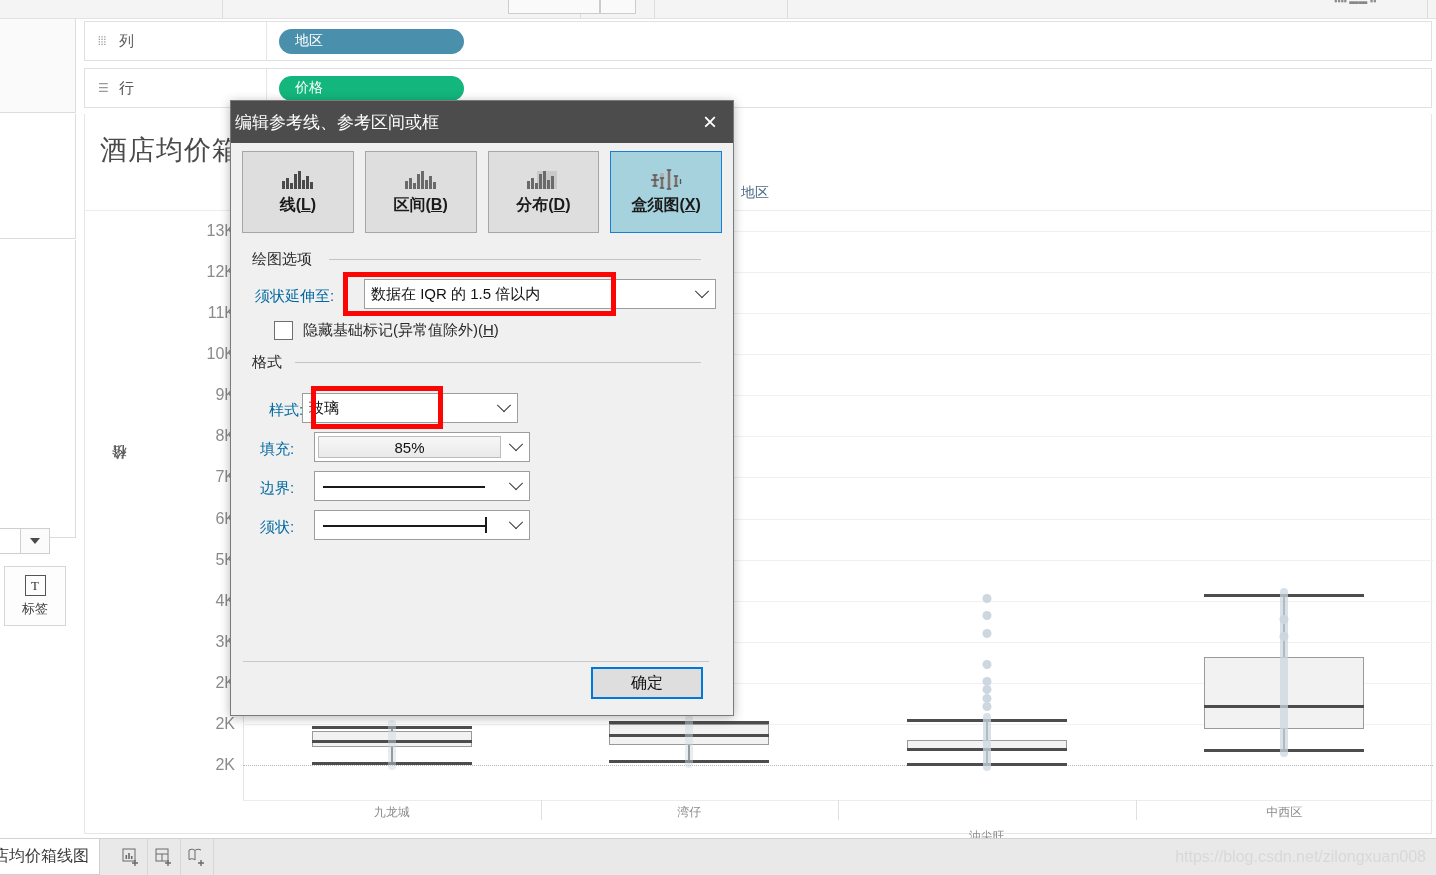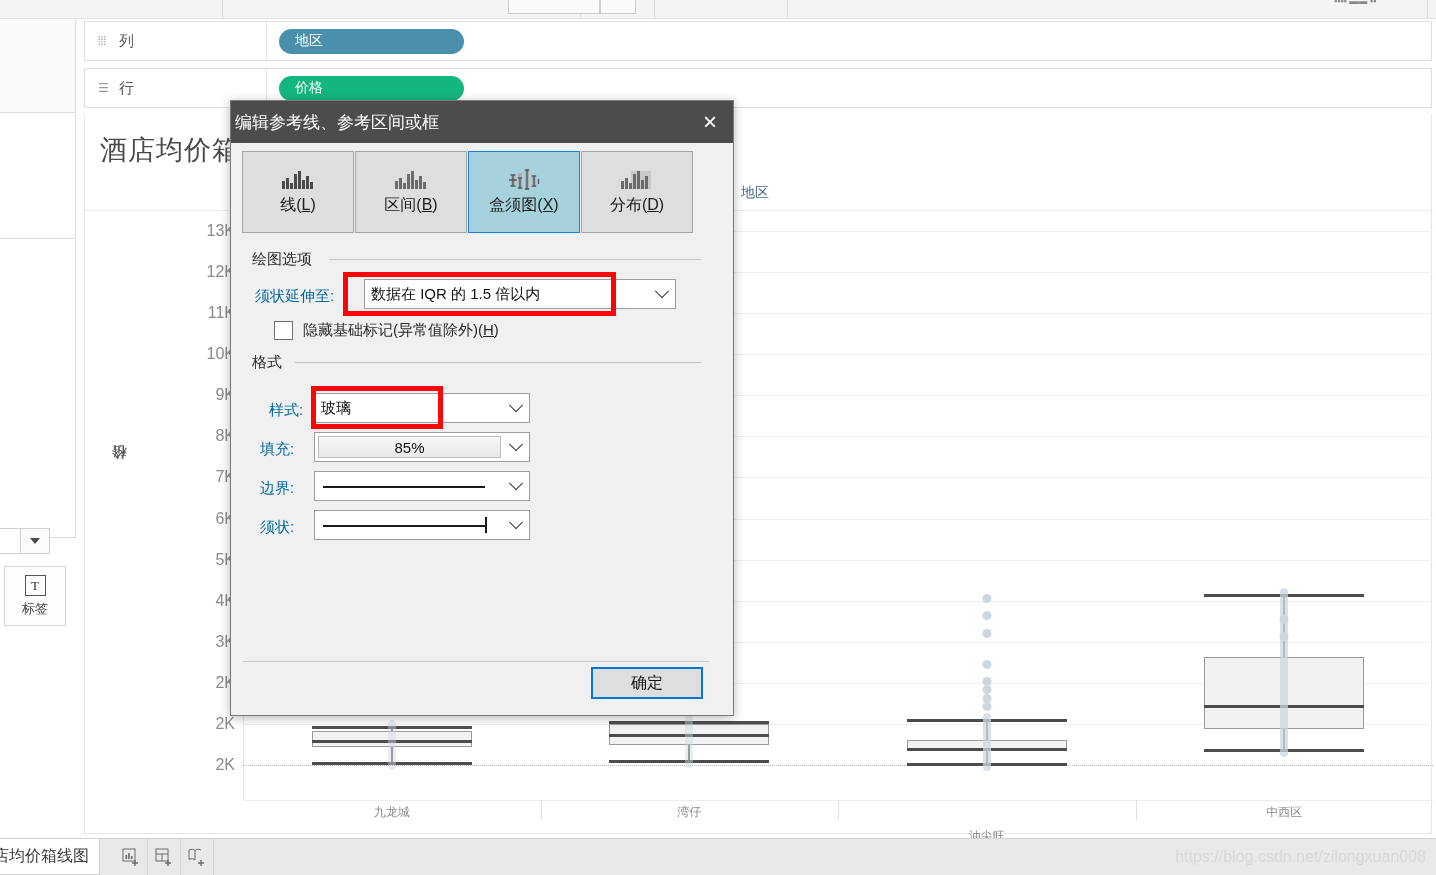--- a/index.html
+++ b/index.html
@@ -373,21 +373,22 @@
     color: #ffffff;
     font-size: 24px;
     line-height: 1;
     cursor: pointer;
   }
   .type-btns {
     position: absolute;
     left: 11px; top: 50px;
     width: 480px; height: 82px;
     display: flex;
-    gap: 1px;
+    gap: 11px;
+    font-weight: bold;
   }
   .type-btn {
     width: 112px; height: 82px;
     background: #dedede;
     border: 1px solid #a6a6a6;
     box-sizing: border-box;
     display: flex;
     flex-direction: column;
     align-items: center;
     justify-content: center;
@@ -700,76 +701,76 @@
             <rect x="10" y="14" width="3" height="6"></rect>
               <rect x="14" y="5" width="3" height="15"></rect>
             <rect x="18" y="2" width="3" height="18"></rect>
               <rect x="22" y="11" width="3" height="9"></rect>
             <rect x="26" y="7" width="3" height="13"></rect>
               <rect x="30" y="13" width="3" height="7"></rect>
           </g>
         </svg>
         <span class="type-btn-label"><span>区间(</span><u>B</u><span>)</span></span>
       </div>
+      <div class="type-btn">
+        <svg width="36" height="22" viewBox="0 0 36 22">
+          <rect x="12" y="2" width="20" height="18" fill="#c9c9c9"></rect>
+          <g fill="#6a6a6a">
+            <rect x="2" y="12" width="3" height="8"></rect>
+              <rect x="6" y="9" width="3" height="11"></rect>
+            <rect x="10" y="14" width="3" height="6"></rect>
+              <rect x="14" y="5" width="3" height="15"></rect>
+            <rect x="18" y="2" width="3" height="18"></rect>
+              <rect x="22" y="11" width="3" height="9"></rect>
+            <rect x="26" y="7" width="3" height="13"></rect>
+          </g>
+        </svg>
+        <span class="type-btn-label"><span>分布(</span><u>D</u><span>)</span></span>
+      </div>
       <div class="type-btn selected">
         <svg width="38" height="22" viewBox="0 0 38 22">
           <g fill="#b0b0b0">
             <rect x="6" y="7" width="4" height="9"></rect>
               <rect x="13" y="4" width="4" height="14"></rect>
             <rect x="20" y="2" width="4" height="17"></rect>
               <rect x="27" y="8" width="4" height="8"></rect>
           </g>
           <g stroke="#555" stroke-width="1.3">
             <path d="M4 11 L12 11 M8 6 L8 17 M5.5 6 L10.5 6 M5.5 17 L10.5 17"></path>
             <path d="M15 9 L15 19 M12.8 9 L17.2 9 M12.8 19 L17.2 19"></path>
             <path d="M22 1 L22 20 M19.8 1 L24.2 1 M19.8 20 L24.2 20"></path>
             <path d="M29 7 L29 17 M26.8 7 L31.2 7 M26.8 17 L31.2 17"></path>
             <path d="M33.5 10 L33.5 15"></path>
           </g>
         </svg>
         <span class="type-btn-label"><span>盒须图(</span><u>X</u><span>)</span></span>
       </div>
-      <div class="type-btn">
-        <svg width="36" height="22" viewBox="0 0 36 22">
-          <rect x="12" y="2" width="20" height="18" fill="#c9c9c9"></rect>
-          <g fill="#6a6a6a">
-            <rect x="2" y="12" width="3" height="8"></rect>
-              <rect x="6" y="9" width="3" height="11"></rect>
-            <rect x="10" y="14" width="3" height="6"></rect>
-              <rect x="14" y="5" width="3" height="15"></rect>
-            <rect x="18" y="2" width="3" height="18"></rect>
-              <rect x="22" y="11" width="3" height="9"></rect>
-            <rect x="26" y="7" width="3" height="13"></rect>
-          </g>
-        </svg>
-        <span class="type-btn-label"><span>分布(</span><u>D</u><span>)</span></span>
-      </div>
     </div>
 
     <div class="group-label" style="left:21px;top:149px">绘图选项</div>
     <div class="group-rule" style="left:98px;top:158px;width:372px"></div>
 
     <div class="field-label" style="left:24px;top:186px">须状延伸至:</div>
-    <div class="combo" style="left:133px;top:178px;width:312px;height:30px">
+    <div class="combo" style="left:133px;top:178px;width:352px;height:30px">
       <span class="combo-text">数据在 IQR 的 1.5 倍以内</span>
       <span class="combo-arrow">
           <span class="chev"></span>
         </span>
     </div>
 
     <div class="checkbox-row" style="left:43px;top:220px">
       <span class="checkbox"></span>
       <span class="checkbox-label"><span>隐藏基础标记(异常值除外)(</span><u>H</u><span>)</span></span>
     </div>
 
     <div class="group-label" style="left:21px;top:252px">格式</div>
     <div class="group-rule" style="left:64px;top:261px;width:406px"></div>
 
     <div class="field-label" style="left:38px;top:300px">样式:</div>
-    <div class="combo" style="left:83px;top:292px;width:216px;height:30px">
+    <div class="combo" style="left:71px;top:292px;width:216px;height:30px">
       <span class="combo-text">玻璃</span>
       <span class="combo-arrow">
           <span class="chev"></span>
         </span>
     </div>
 
     <div class="field-label" style="left:29px;top:339px">填充:</div>
     <div class="combo" style="left:83px;top:331px;width:216px;height:30px">
       <span class="swatch-fill">85%</span>
       <span class="combo-arrow">

